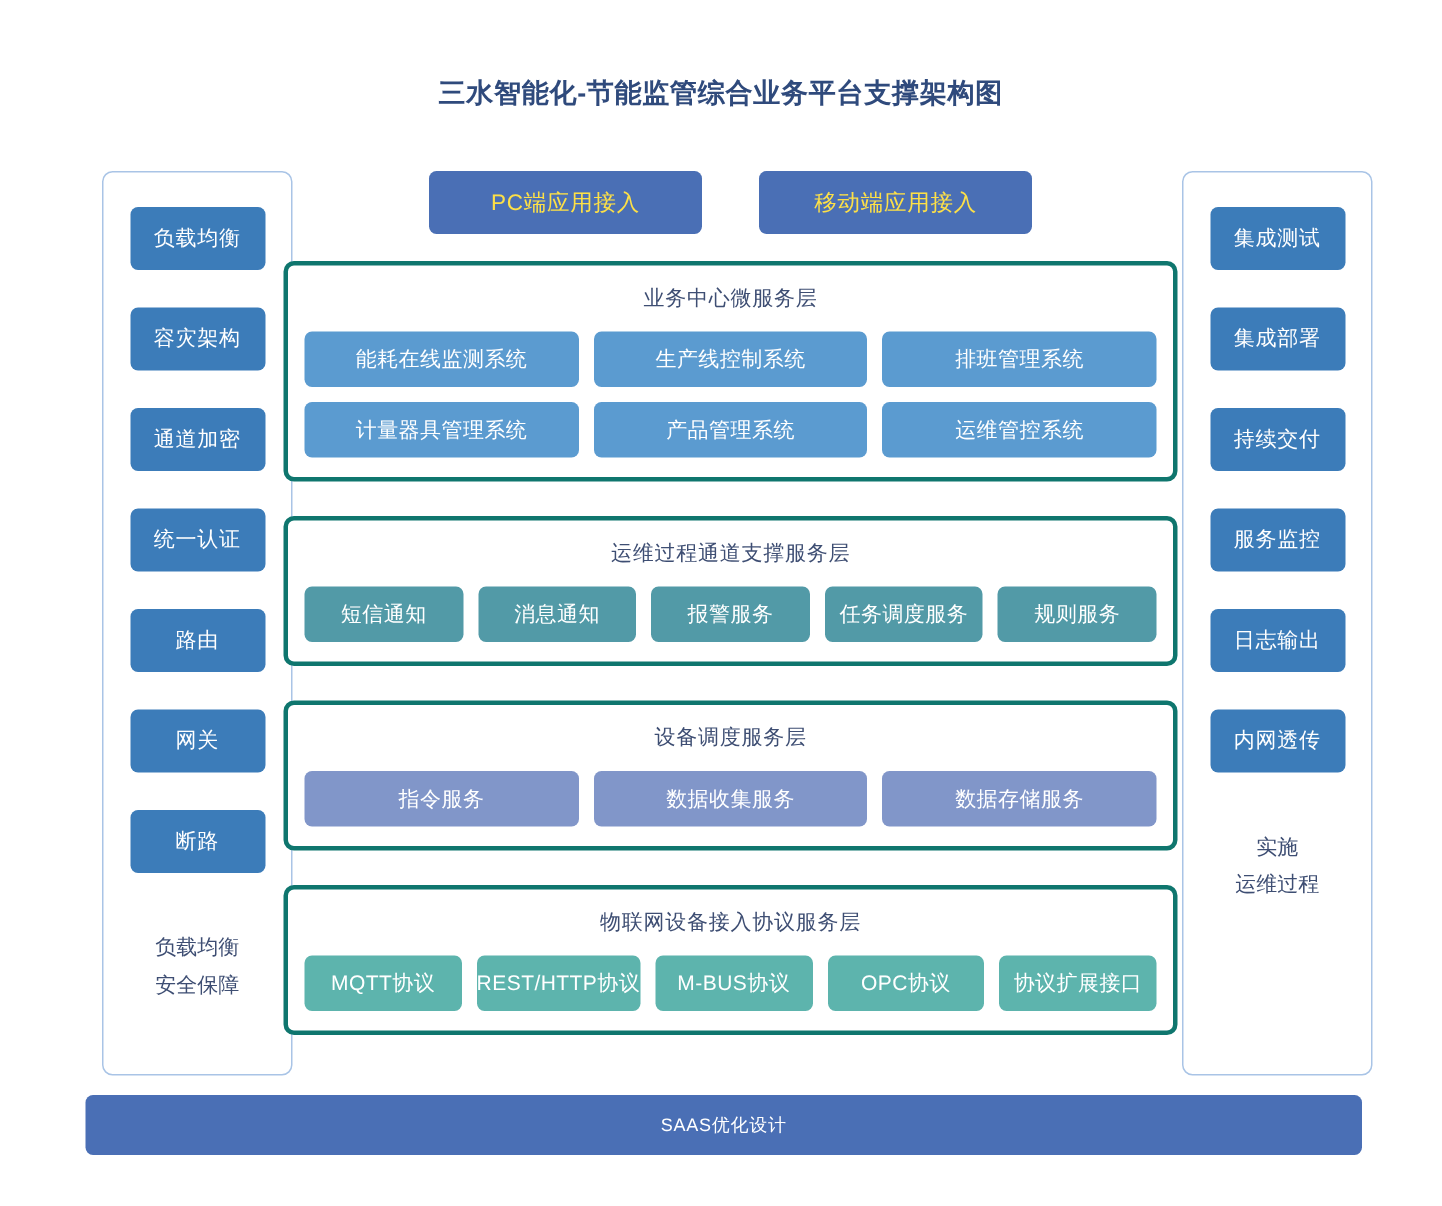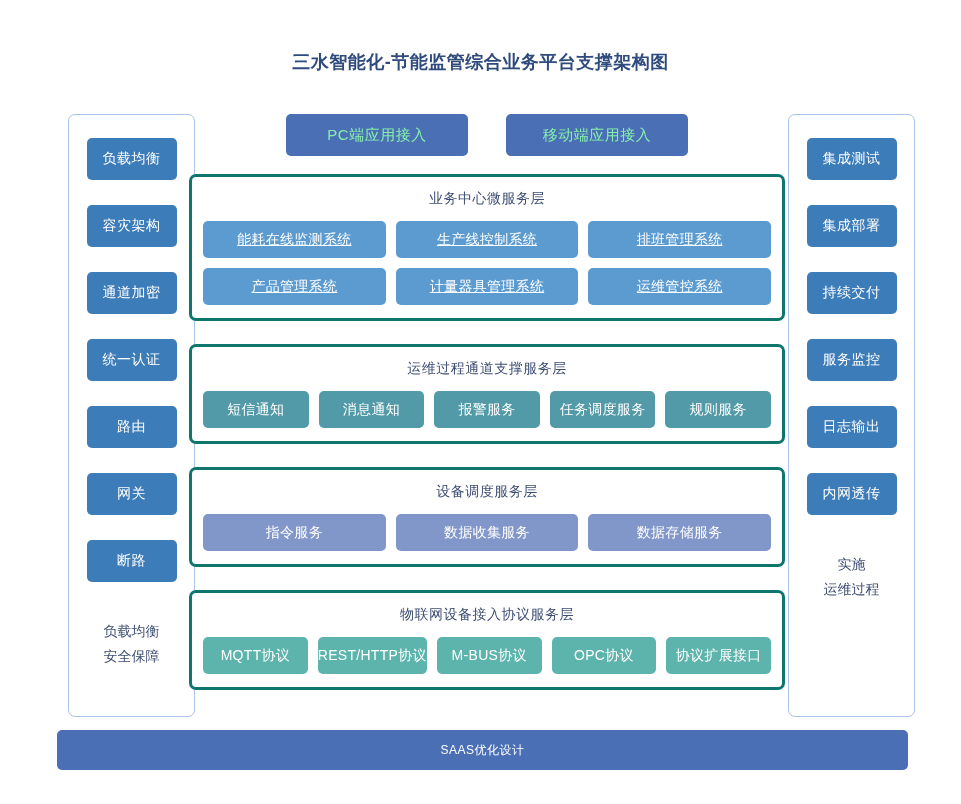--- a/index.html
+++ b/index.html
@@ -79,21 +79,21 @@
   .access-row {
     display: flex;
     justify-content: center;
     gap: 38px;
     margin-bottom: 18px;
   }
   .access-btn {
     width: 182px;
     height: 42px;
     background: #4a6fb5;
-    color: #86efac;
+    color: #fde047;
     font-size: 15px;
     border-radius: 5px;
     display: flex;
     align-items: center;
     justify-content: center;
     letter-spacing: 0.5px;
   }
 
   
   .layer {
@@ -122,21 +122,21 @@
     border-radius: 5px;
     color: #ffffff;
     font-size: 14px;
     display: flex;
     align-items: center;
     justify-content: center;
     letter-spacing: 0.3px;
     flex: 1 1 0;
     white-space: nowrap;
   }
-  .c-blue   { background: #5b9bd0; text-decoration: underline; }
+  .c-blue   { background: #5b9bd0; }
   .c-teal   { background: #529aa7; }
   .c-peri   { background: #8196c9; }
   .c-green  { background: #5db4ad; }
 
   .node.flex2 { flex: 2.05 1 0; }
 
   
   #bottom-bar {
     position: absolute;
     left: 57px;
@@ -195,22 +195,22 @@
     </div>
 
     <div class="layer">
       <div class="layer-title">业务中心微服务层</div>
       <div class="layer-row">
         <div class="node c-blue">能耗在线监测系统</div>
         <div class="node c-blue">生产线控制系统</div>
         <div class="node c-blue">排班管理系统</div>
       </div>
       <div class="layer-row">
+        <div class="node c-blue">计量器具管理系统</div>
         <div class="node c-blue">产品管理系统</div>
-        <div class="node c-blue">计量器具管理系统</div>
         <div class="node c-blue">运维管控系统</div>
       </div>
     </div>
 
     <div class="layer">
       <div class="layer-title">运维过程通道支撑服务层</div>
       <div class="layer-row">
         <div class="node c-teal">短信通知</div>
         <div class="node c-teal">消息通知</div>
         <div class="node c-teal">报警服务</div>

